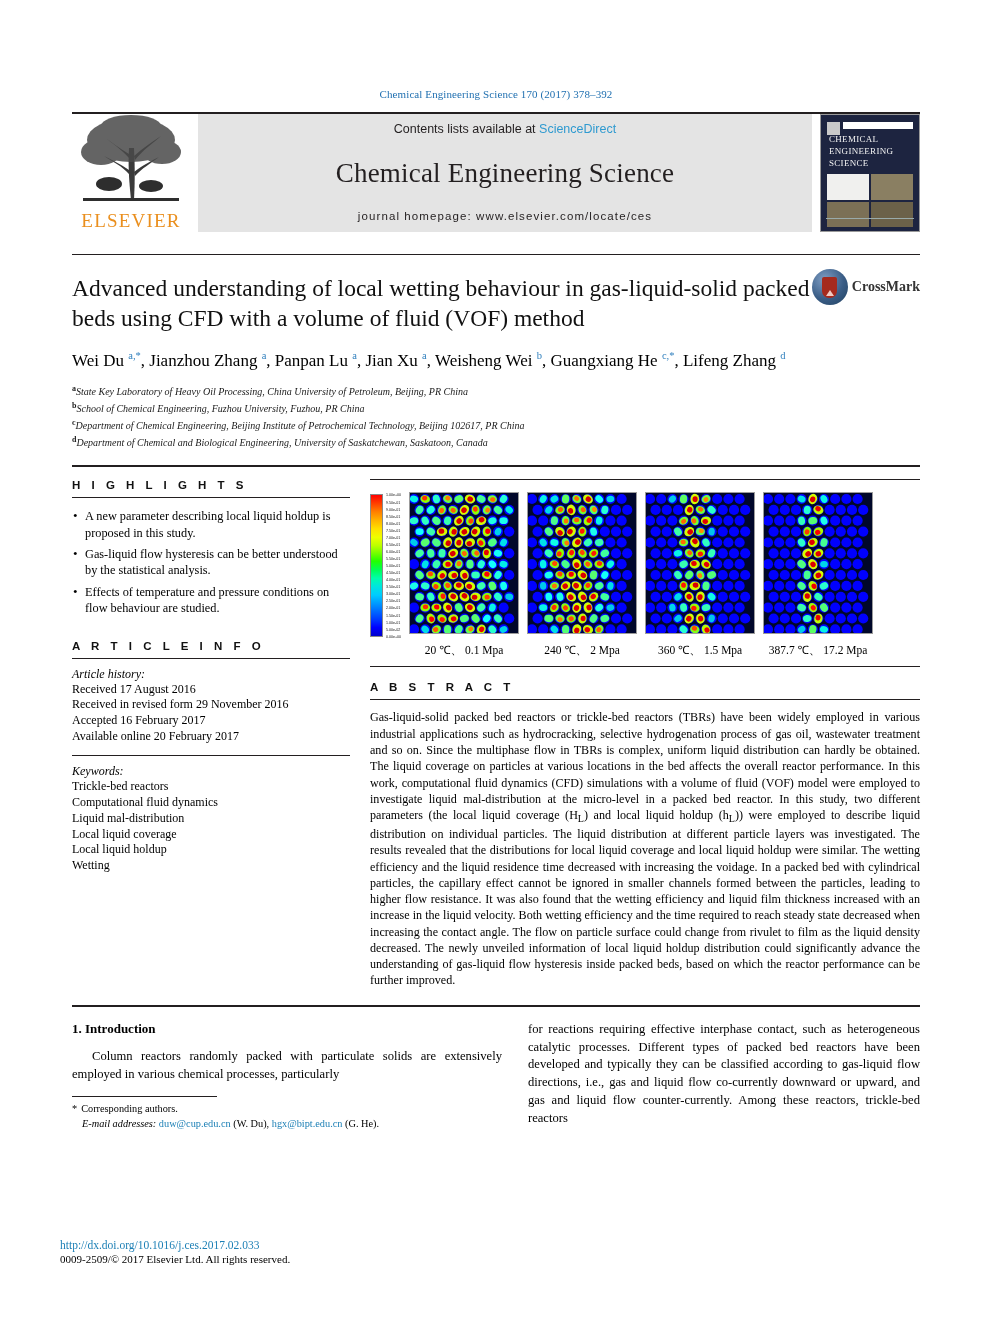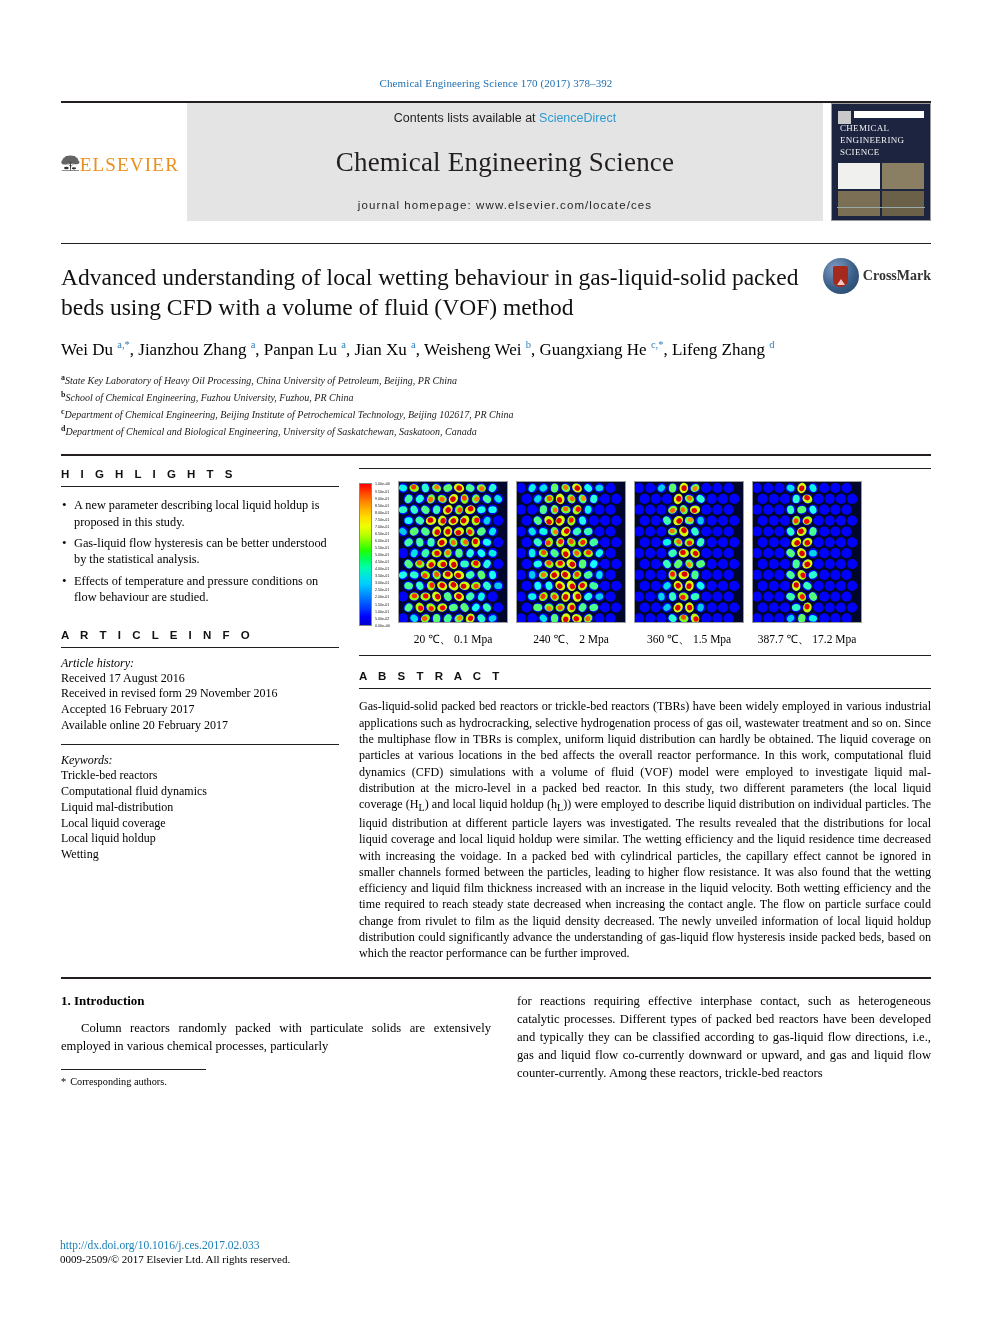--- a/index.html
+++ b/index.html
@@ -6,21 +6,21 @@
   html, body { margin: 0; padding: 0; }
   body {
     width: 992px;
     height: 1323px;
     background: #ffffff;
     font-family: "Liberation Serif", serif;
     color: #000000;
     position: relative;
     overflow: hidden;
   }
-  .page { position: relative; width: 992px; height: 1323px; padding: 1px; }
+  .page { position: relative; width: 992px; height: 1323px; padding: 12px; }
 
   
   .runhead {
     text-align: center;
     font-family: "Liberation Serif", serif;
     font-size: 11px;
     color: #1f6fb0;
     padding-top: 76px;
     letter-spacing: .1px;
   }
@@ -30,21 +30,21 @@
     margin: 12px 60px 0 60px;
     border-top: 2px solid #231f20;
     display: flex;
     align-items: stretch;
     height: 126px;
   }
   .elsevier-logo {
     width: 118px;
     flex: 0 0 118px;
     display: flex;
-    flex-direction: row;
+    flex-direction: column;
     justify-content: flex-start;
     align-items: center;
     padding-bottom: 2px;
   }
   .tree-svg { display:block; }
   .elsevier-word {
     font-family: "Liberation Serif", serif;
     font-size: 19px;
     letter-spacing: 1.2px;
     color: #ea8f1e;
@@ -1848,20 +1848,27 @@
   <div class="intro-cols">
     <div class="intro-left">
       <h2 class="intro-head">1. Introduction</h2>
       <p class="intro-para">Column reactors randomly packed with particulate solids are extensively employed in various chemical processes, particularly</p>
 
       <div class="foot-rule"></div>
       <div class="footnote">
         <div>
           <span class="star">*</span><span>Corresponding authors.</span>
         </div>
+        <div>
+          <i>E-mail addresses:</i>
+          <span class="mail">duw@cup.edu.cn</span>
+          <span>(W. Du),</span>
+          <span class="mail">hgx@bipt.edu.cn</span>
+          <span>(G. He).</span>
+        </div>
       </div>
     </div>
 
     <div class="intro-right">
       <p class="intro-para">for reactions requiring effective interphase contact, such as heterogeneous catalytic processes. Different types of packed bed reactors have been developed and typically they can be classified according to gas-liquid flow directions, i.e., gas and liquid flow co-currently downward or upward, and gas and liquid flow counter-currently. Among these reactors, trickle-bed reactors</p>
     </div>
   </div>
 
   <div class="pagefoot">
     <div class="doi">http://dx.doi.org/10.1016/j.ces.2017.02.033</div>

